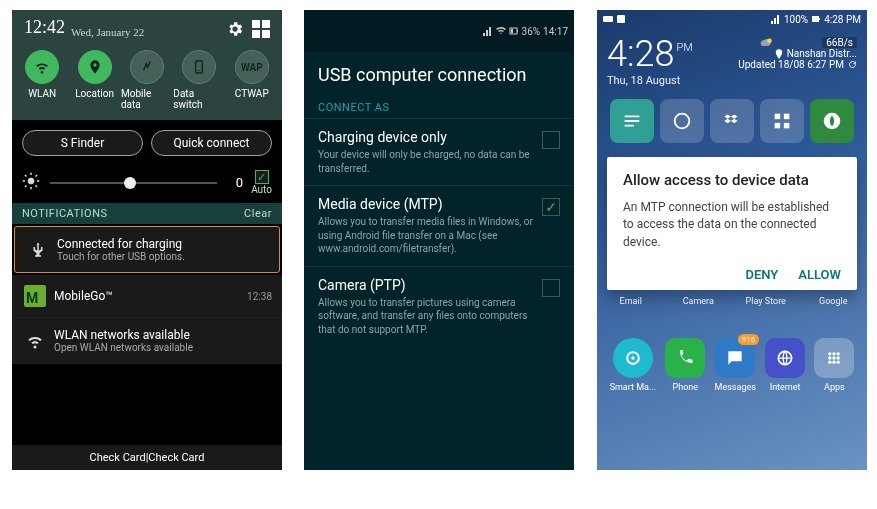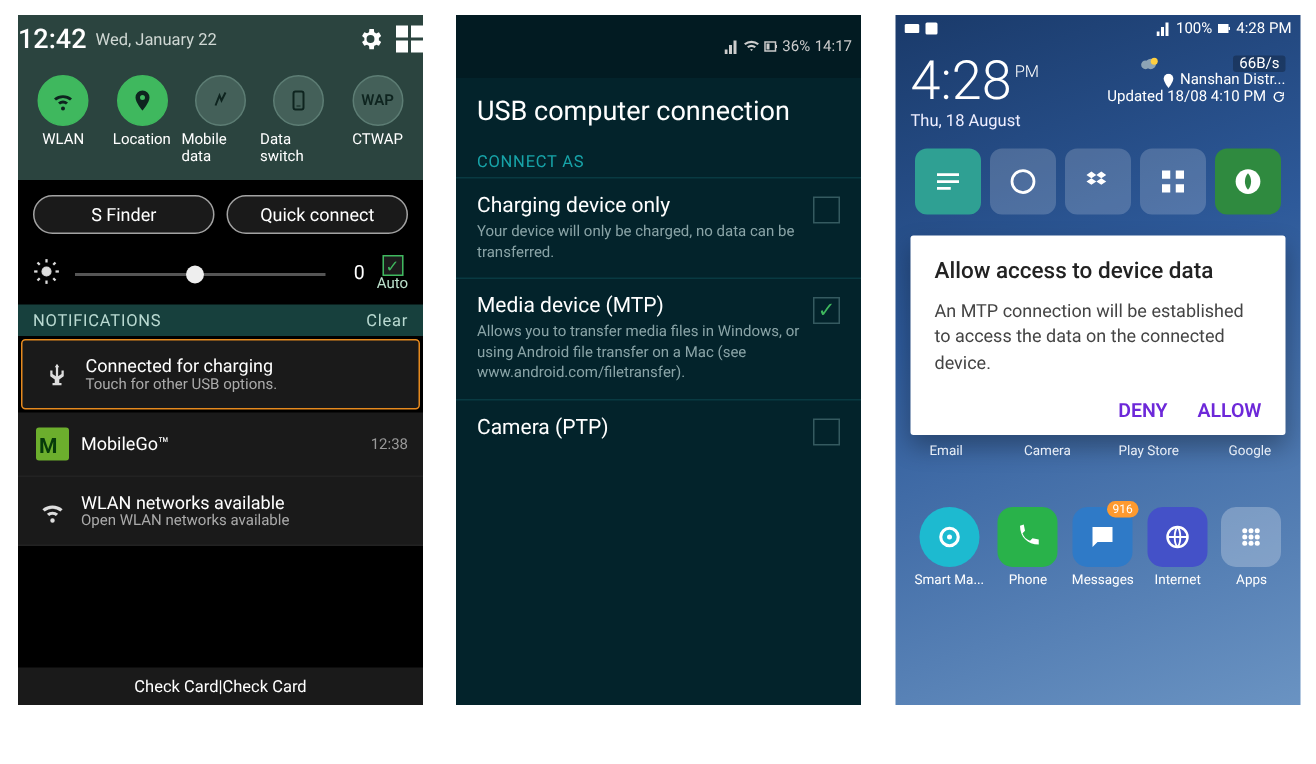--- a/index.html
+++ b/index.html
@@ -3,21 +3,21 @@
 <meta charset="utf-8">
 <style>
   * { box-sizing: border-box; margin: 0; padding: 0; }
   body { font-family: Roboto, "Segoe UI", Arial, sans-serif; background:#fff; width:877px; height:509px; position:relative; }
   .panel { position:absolute; top:10px; height:460px; width:270px; overflow:hidden; }
   .p1 { left:12px; background:#000; }
   .p2 { left:304px; background:#03232b; }
   .p3 { left:597px; background:#2a4880; background:linear-gradient(160deg,#1a3a6a 0%, #2e5a9a 40%, #6a93c2 100%); }
 
   
-  .status1 { display:flex; align-items:center; color:#fff; background:#2b443f; padding:4px 0; height:32px; }
+  .status1 { display:flex; align-items:flex-end; color:#fff; background:#2b443f; padding:4px 12px; height:32px;font-family:Liberation Serif, serif; }
   .status1 .time { font-size:18px; font-weight:500; }
   .status1 .date { font-size:11px; margin-left:6px; color:#d0d8d4; flex:1; }
   .gear, .grid { width:18px; height:18px; margin-left:8px; }
   .gear svg, .grid svg { width:100%; height:100%; fill:#fff; }
   .grid div { display:grid; grid-template-columns:1fr 1fr; grid-template-rows:1fr 1fr; gap:2px; width:18px; height:18px; }
   .grid div span { background:#fff; }
   .qtiles { display:flex; justify-content:space-around; background:#2b443f; padding:8px 4px 10px; }
   .qt { display:flex; flex-direction:column; align-items:center; width:52px; color:#fff; font-size:10px; }
   .qt .circ { width:34px; height:34px; border-radius:50%; background:#446059; display:flex; align-items:center; justify-content:center; margin-bottom:4px; border:1px solid #5d7d74;}
   .qt.on .circ { background:#3fb85e; border-color:#3fb85e;}
@@ -80,21 +80,21 @@
   .approw{display:flex;justify-content:space-around;padding:6px 10px 4px;}
   .apptile{width:44px;height:44px;border-radius:8px;display:flex;align-items:center;justify-content:center;position:relative;}
   .apptile svg{width:22px;height:22px;fill:#fff;}
   .bg-teal{background:#2fa093;}
   .bg-glass{background:rgba(255,255,255,.18);}
   .bg-green{background:#2f8a3f;}
   .dialog{ background:#fff; border-radius:2px; margin:10px 10px 6px; padding:14px 16px 8px; box-shadow:0 8px 16px rgba(0,0,0,.3);}
   .dialog .dt1{font-size:15px;color:#222;font-weight:500;margin-bottom:10px;}
   .dialog .db{font-size:12px;color:#444;line-height:1.45;margin-bottom:16px;}
   .dialog .dbtns{display:flex;justify-content:flex-end;gap:20px;}
-  .dialog .dbtn{color:#6d28d9;font-size:13px;font-weight:600;cursor:pointer;}
+  .dialog .dbtn{color:#0f766e;font-size:13px;font-weight:600;cursor:pointer;}
   .shelfrow{display:flex;justify-content:space-around;margin-top:2px;}
   .shelflabel{font-size:9px;color:#e8eef7;width:50px;text-align:center;}
   .dock{display:flex;justify-content:space-around;align-items:flex-end;padding:10px 8px 4px;margin-top:22px;}
   .dockitem{display:flex;flex-direction:column;align-items:center;color:#fff;font-size:9px;}
   .dockitem .ic{width:40px;height:40px;border-radius:50%;display:flex;align-items:center;justify-content:center;margin-bottom:4px;position:relative;}
   .dockitem .ic.sq{border-radius:10px;}
   .dockitem .ic svg{width:20px;height:20px;fill:#fff;}
   .dockitem .badge{position:absolute;top:-4px;right:-4px;background:#ff9a2f;color:#fff;font-size:8px;padding:1px 4px;border-radius:8px;}
   .bg-cyan{background:#1dbad0;}
   .bg-phone{background:#29b24a;}
@@ -260,20 +260,21 @@
         <div class="ot">Media device (MTP)</div>
         <div class="od">Allows you to transfer media files in Windows, or using Android file transfer on a Mac (see www.android.com/filetransfer).</div>
       </div>
     <div class="ocb chk">
         <span>✓</span>
       </div>
   </div>
   <div class="opt">
     <div class="otxt">
         <div class="ot">Camera (PTP)</div>
+        <div class="od">Allows you to transfer pictures using camera software, and transfer any files onto computers that do not support MTP.</div>
       </div>
     <div class="ocb"></div>
   </div>
 </div>
 
 <div class="panel p3">
   <div class="status3">
     <div class="sicons">
       <svg viewBox="0 0 10 10">
           <rect x="0" y="2" width="10" height="6" rx="1"></rect>
@@ -308,21 +309,21 @@
           </svg>
           <span class="rate">66B/s</span>
         </div>
       <div class="wline loc">
           <svg viewBox="0 0 10 12">
             <path d="M5 0a4 4 0 0 0-4 4c0 3 4 8 4 8s4-5 4-8a4 4 0 0 0-4-4Z"></path>
           </svg>
           <span>Nanshan Distr...</span>
         </div>
       <div class="wline ref">
-          <span>Updated 18/08 4:10 PM</span>
+          <span>Updated 18/08 6:27 PM</span>
           <svg viewBox="0 0 12 12">
             <path d="M10 6a4 4 0 1 1-1.2-2.8M10 2v3h-3" stroke-width="1.2"></path>
           </svg>
         </div>
     </div>
   </div>
   <div class="approw">
     <div class="apptile bg-teal">
         <svg viewBox="0 0 24 24">
           <path d="M4 6h16v2H4Zm0 5h16v2H4Zm0 5h10v2H4Z"></path>

